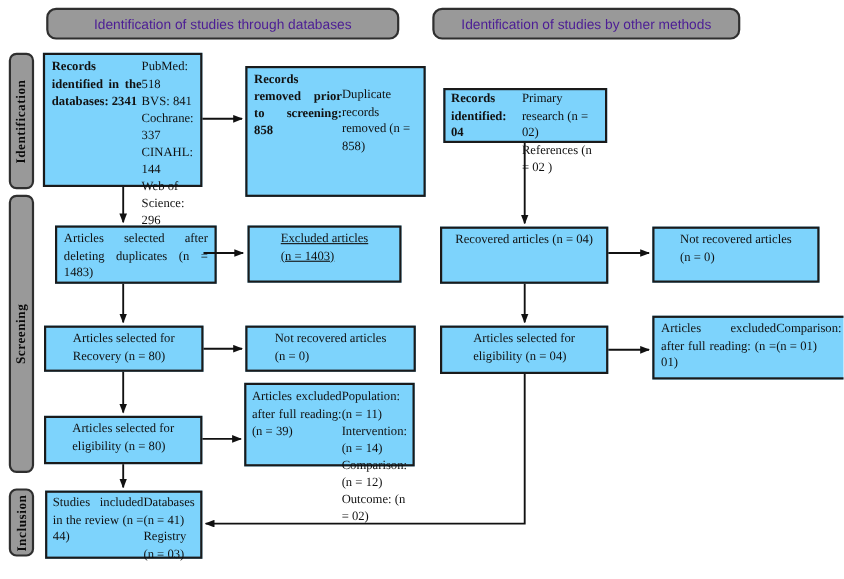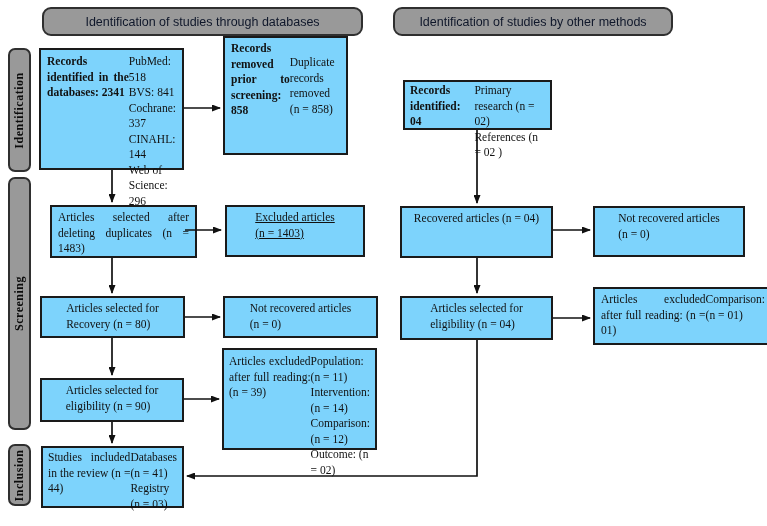--- a/index.html
+++ b/index.html
@@ -19,21 +19,21 @@
     overflow:hidden;
   }
   .pill{
     position:absolute;
     background:var(--gray);
     border:2px solid var(--gray-border);
     border-radius:9px;
     display:flex;align-items:center;justify-content:center;
     font-family:"Liberation Sans","DejaVu Sans",sans-serif;
     font-size:12.5px;
-    color:#0f172a;
+    color:#4c1d95;
     box-sizing:border-box;
     text-align:center;
   }
   .vpill{
     position:absolute;
     background:var(--gray);
     border:2px solid var(--gray-border);
     border-radius:7px;
     display:flex;align-items:center;justify-content:center;
     box-sizing:border-box;
@@ -108,52 +108,52 @@
   <div class="box" style="left:40px;top:296px;width:145px;height:42px;">
     <div>
         <div>Articles selected for</div>
         <div>Recovery (n = 80)</div>
       </div>
   </div>
 
   <div class="box" style="left:40px;top:378px;width:144px;height:44px;">
     <div>
         <div>Articles selected for</div>
-        <div>eligibility (n = 90)</div>
+        <div>eligibility (n = 80)</div>
       </div>
   </div>
 
   <div class="box top" style="left:41px;top:446px;width:143px;height:62px;padding:2px 5px;">
     <div class="just">Studies included in the review (n = 44)</div>
     <div>
         <div>Databases (n = 41)</div>
         <div>Registry (n = 03)</div>
       </div>
   </div>
 
-  <div class="box" style="left:223px;top:36px;width:125px;height:119px;">
+  <div class="box" style="left:223px;top:60px;width:164px;height:119px;">
     <div class="bold just">Records removed prior to screening: 858</div>
     <div class="gap-above">Duplicate records removed (n = 858)</div>
   </div>
 
   <div class="box" style="left:225px;top:205px;width:140px;height:52px;text-decoration:underline;">
     <div>
         <div>Excluded articles</div>
         <div>(n = 1403)</div>
       </div>
   </div>
 
   <div class="box" style="left:223px;top:296px;width:155px;height:42px;">
     <div>
         <div>Not recovered articles</div>
         <div>(n = 0)</div>
       </div>
   </div>
 
-  <div class="box top" style="left:222px;top:348px;width:155px;height:102px;padding:4px 5px;">
+  <div class="box top" style="left:222px;top:348px;width:155px;height:76px;padding:4px 5px;">
     <div class="just">Articles excluded after full reading: (n = 39)</div>
     <div>
         <div>Population: (n = 11)</div>
         <div>Intervention: (n = 14)</div>
         <div>Comparison: (n = 12)</div>
         <div>Outcome: (n = 02)</div>
       </div>
   </div>
 
   <div class="box top" style="left:403px;top:80px;width:149px;height:50px;padding:1px 5px;justify-content:flex-start;">

